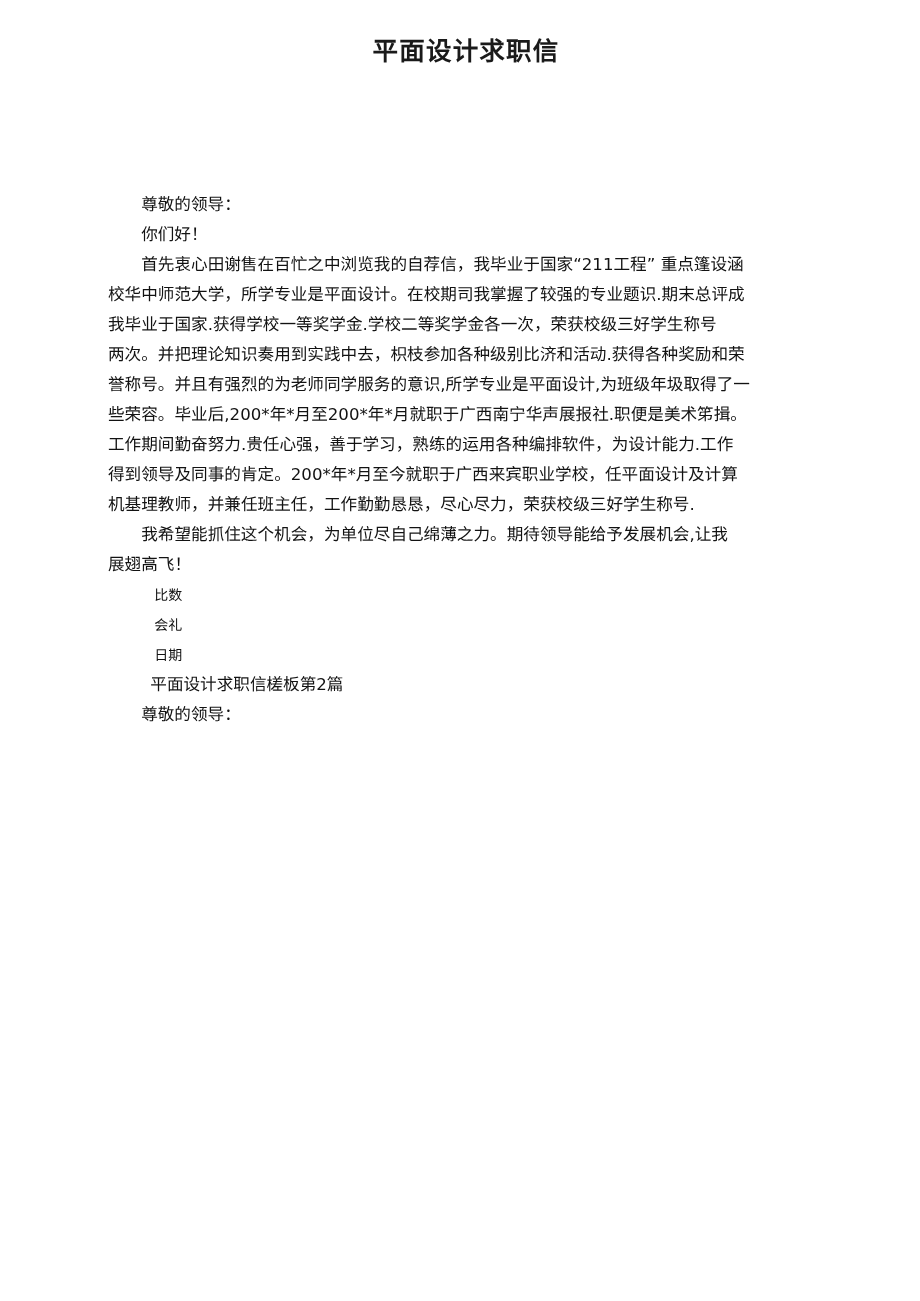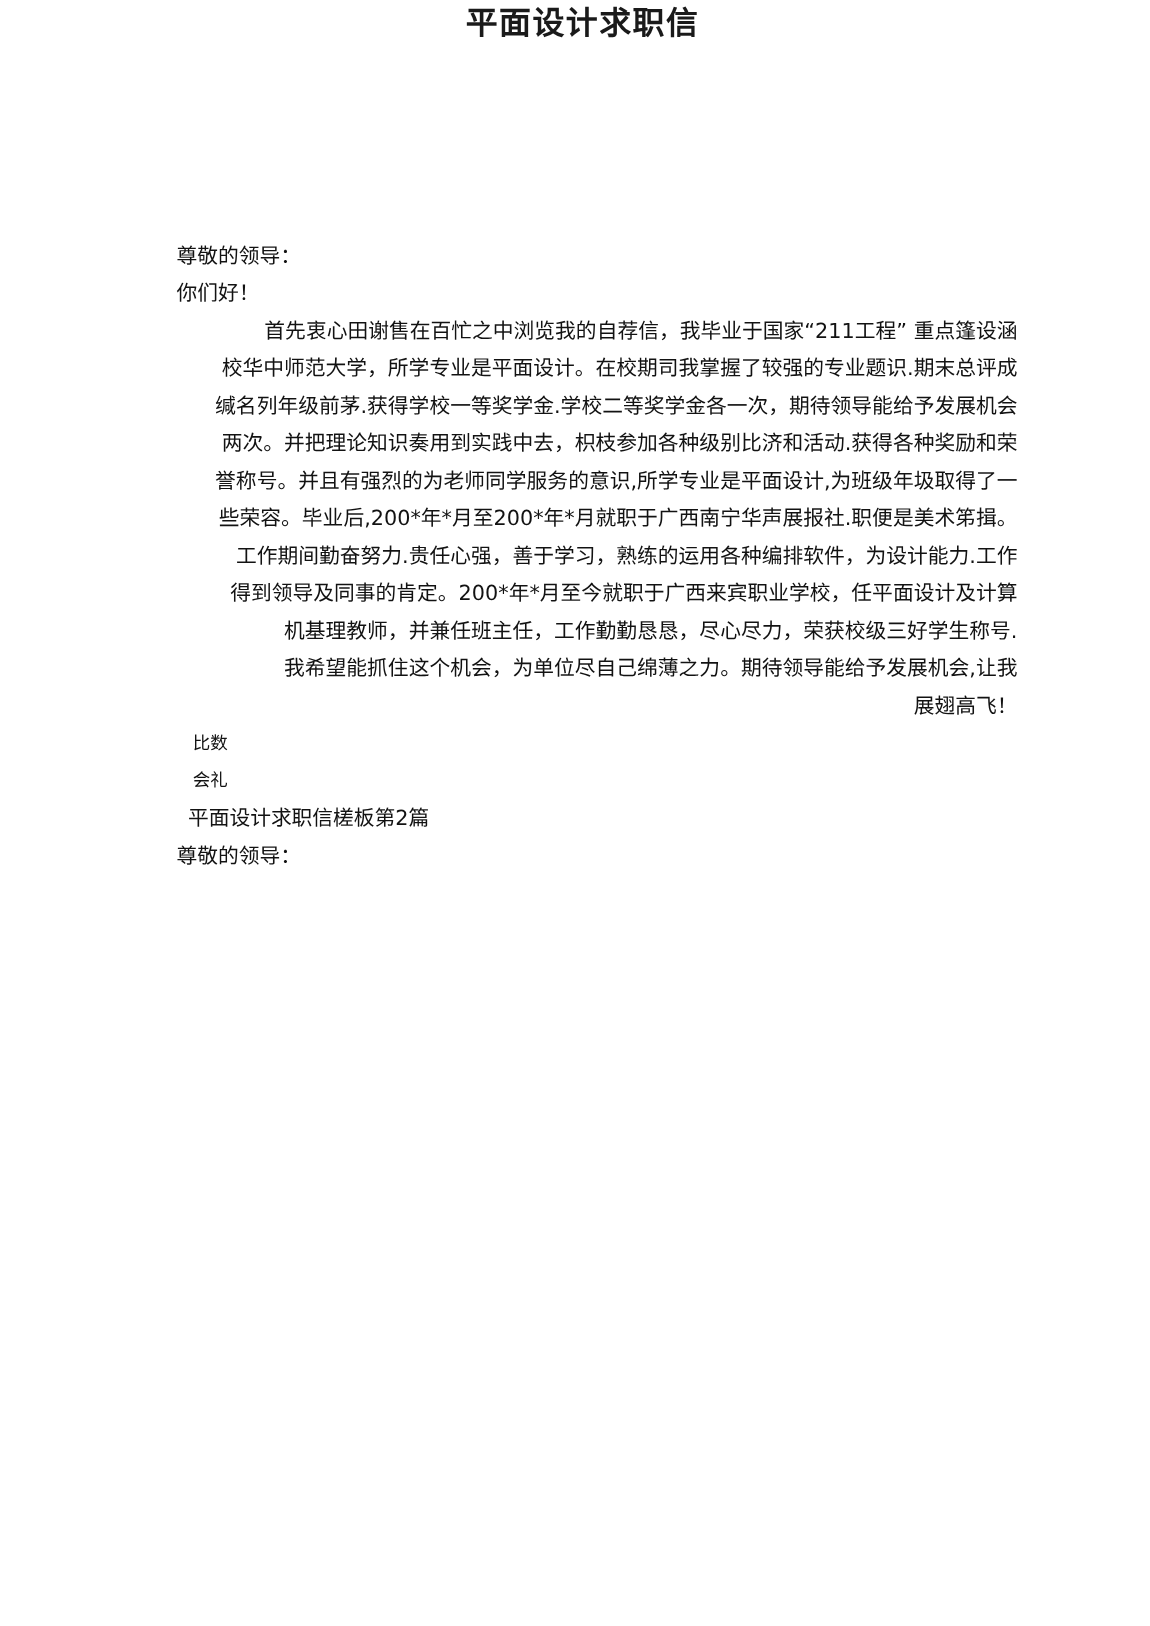--- a/index.html
+++ b/index.html
@@ -28,21 +28,21 @@
     width: 706px;
   }
 
   .doc-title {
     font-size: 25.5px;
     font-weight: 700;
     text-align: center;
     letter-spacing: 1.2px;
     line-height: 1.25;
     margin: 0 0 0 12px;
-    padding-top: 4px;
+    padding-top: 36px;
     color: #1a1a1a;
   }
 
   
   .line {
     font-size: 16.6px;
     line-height: 30px;
     color: #121212;
     margin: 0;
     text-indent: 2em;
@@ -66,21 +66,20 @@
   .plines {
     font-size: 16.6px;
     line-height: 30px;
     color: #121212;
     margin: 0;
   }
   .plines .pline {
     display: block;
     white-space: nowrap;
     letter-spacing: 0.02px;
-    text-align: right;
   }
   .plines .pline.first {
     text-indent: 2em;
   }
 </style>
 </head>
 <body>
 
 <div class="page">
 
@@ -89,37 +88,38 @@
   <div class="doc-body">
 
 
     <p class="line">尊敬的领导：</p>
 
     <p class="line">你们好！</p>
 
     <div class="plines">
       <span class="pline first">首先衷心田谢售在百忙之中浏览我的自荐信，我毕业于国家“211工程” 重点篷设涵</span>
       <span class="pline">校华中师范大学，所学专业是平面设计。在校期司我掌握了较强的专业题识.期末总评成</span>
-      <span class="pline">缄名列年级前茅.获得学校一等奖学金.学校二等奖学金各一次，期待领导能给予发展机会</span>
+      <span class="pline">我毕业于国家.获得学校一等奖学金.学校二等奖学金各一次，荣获校级三好学生称号</span>
       <span class="pline">两次。并把理论知识奏用到实践中去，枳枝参加各种级别比济和活动.获得各种奖励和荣</span>
       <span class="pline">誉称号。并且有强烈的为老师同学服务的意识,所学专业是平面设计,为班级年圾取得了一</span>
       <span class="pline">些荣容。毕业后,200*年*月至200*年*月就职于广西南宁华声展报社.职便是美术笫揖。</span>
       <span class="pline">工作期间勤奋努力.贵任心强，善于学习，熟练的运用各种编排软件，为设计能力.工作</span>
       <span class="pline">得到领导及同事的肯定。200*年*月至今就职于广西来宾职业学校，任平面设计及计算</span>
       <span class="pline">机基理教师，并兼任班主任，工作勤勤恳恳，尽心尽力，荣获校级三好学生称号.</span>
     </div>
 
     <div class="plines">
       <span class="pline first">我希望能抓住这个机会，为单位尽自己绵薄之力。期待领导能给予发展机会,让我</span>
       <span class="pline">展翅高飞！</span>
     </div>
 
     <p class="sig-line">比数</p>
 
     <p class="sig-line">会礼</p>
 
+    <p class="sig-line">日期</p>
 
     <p class="line tight">平面设计求职信槎板第2篇</p>
 
     <p class="line">尊敬的领导：</p>
 
   </div>
 </div>
 
 </body></html>

